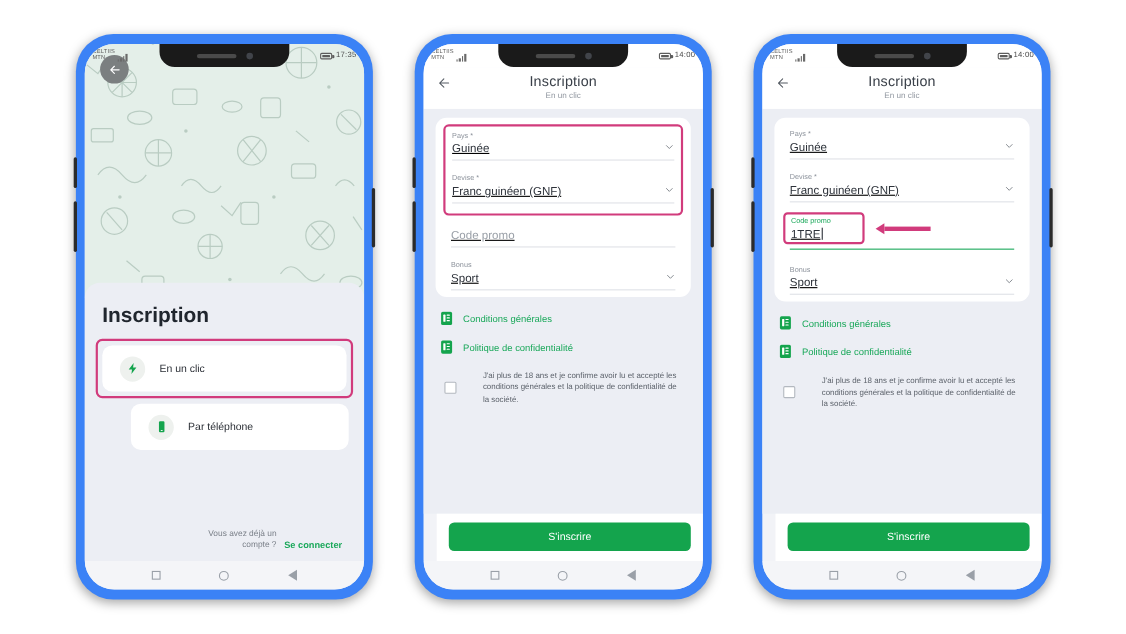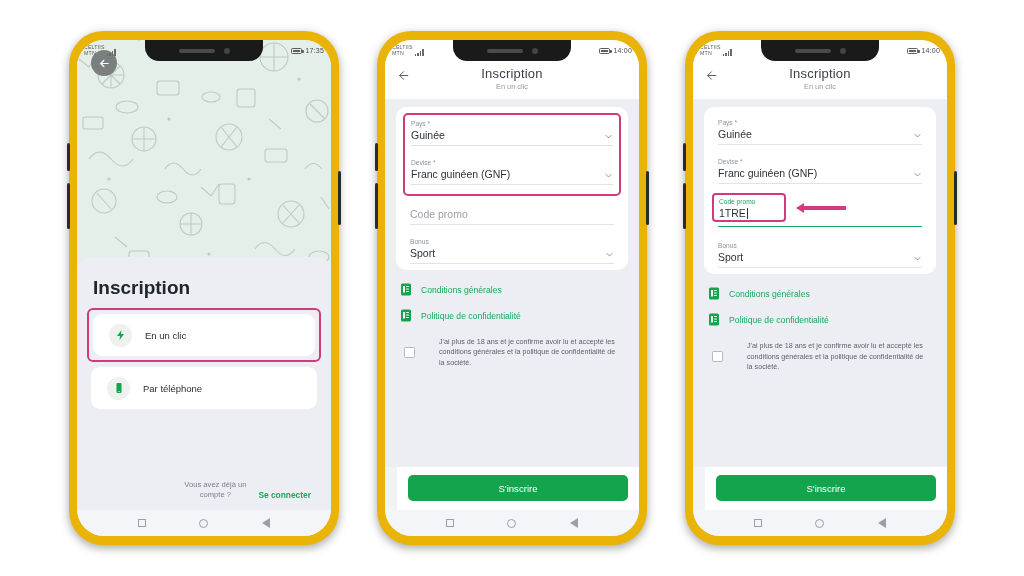--- a/index.html
+++ b/index.html
@@ -12,21 +12,21 @@
   .stage {
     width: 1024px; height: 576px;
     display: flex; align-items: center; justify-content: center;
     gap: 38px;
   }
 
   
   .phone {
     position: relative;
     width: 270px; height: 514px;
-    background: #eab308;
+    background: #3b82f6;
     border-radius: 34px;
     padding: 9px 8px;
     box-shadow: 0 3px 10px rgba(0,0,0,0.35);
   }
   .phone::before, .phone::after {
     content: ""; position: absolute; background: #2b2b2b; border-radius: 2px;
   }
   .phone::before { left: -2px; top: 112px; width: 3px; height: 28px; }
   .phone::after  { left: -2px; top: 152px; width: 3px; height: 46px; }
   .btn-right {
@@ -89,38 +89,38 @@
     z-index: 12;
   }
   .sheet {
     flex: 1; background: #eceef4;
     border-radius: 14px 14px 0 0;
     margin-top: -14px; z-index: 10; position: relative;
     padding: 14px 14px 0;
     display: flex; flex-direction: column;
   }
   .page-title { font-size: 19px; font-weight: bold; color: #20262e; margin: 6px 0 13px 2px; }
-  .opt-wrap { position: relative; margin-bottom: 9px; }
+  .opt-wrap { position: relative; margin-bottom: 9px; margin-left: 28px; }
   .opt-wrap.hl { padding: 4px; margin: -4px -4px 5px; border: 2.5px solid #d13b7c; border-radius: 6px; }
   .option {
     background: #fff; border-radius: 9px;
     height: 42px; display: flex; align-items: center; gap: 13px;
     padding: 0 16px;
   }
   .opt-ico {
     width: 23px; height: 23px; border-radius: 50%;
     background: #eef1ee; display: flex; align-items: center; justify-content: center;
     flex: none;
   }
   .opt-label { font-size: 9.5px; color: #2b2f36; }
   .login-row {
     margin-top: auto; padding: 0 6px 10px;
     display: flex; align-items: flex-end; justify-content: flex-end; gap: 7px;
   }
-  .login-q { font-size: 7.6px; color: #7b8089; text-align: center; line-height: 10px; max-width: 72px; }
+  .login-q { font-size: 7.6px; color: #7b8089; text-align: right; line-height: 10px; max-width: 72px; }
   .login-link { font-size: 8.4px; color: #1aa85a; font-weight: bold; margin-top: 45px; }
 
   
   .navbar {
     flex: none; height: 26px; background: #f4f5f8;
     display: flex; align-items: center; justify-content: space-around;
     padding: 0 34px;
   }
   .nav-sq { width: 8px; height: 8px; border: 1.2px solid #9aa0a8; }
   .nav-ci { width: 9px; height: 9px; border: 1.2px solid #9aa0a8; border-radius: 50%; }
@@ -145,21 +145,21 @@
   .card { background: #fff; border-radius: 10px; padding: 12px 14px 6px; }
   .hl-box { border: 2.5px solid #d13b7c; border-radius: 5px; padding: 5px 6px; margin: -6px -7px 2px; }
   .hl-box-sm {
     position: relative; border: 2.5px solid #d13b7c; border-radius: 4px;
     padding: 3px 5px 1px; margin: -4px -6px 4px; width: 74px;
   }
   .field { margin-bottom: 13px; position: relative; }
   .field:last-child { margin-bottom: 0; }
   .f-label { font-size: 6.6px; color: #8d939c; margin-bottom: 2px; }
   .f-label.active { color: #1aa85a; }
-  .f-row { display: flex; align-items: flex-end; justify-content: space-between; }
+  .f-row { display: flex; align-items: flex-start; justify-content: space-between; text-decoration: underline; }
   .f-value { font-size: 10.5px; color: #2d323a; }
   .f-value.ph { color: #9aa0a8; }
   .f-under { height: 1px; background: #dfe2e7; margin-top: 4px; }
   .f-under.active { height: 1.3px; background: #1aa85a; }
   .caret {
     display: inline-block; width: 1.2px; height: 11px;
     background: #2d323a; vertical-align: -2px; margin-left: 1px;
   }
   .chev { width: 9px; height: 9px; }
 

